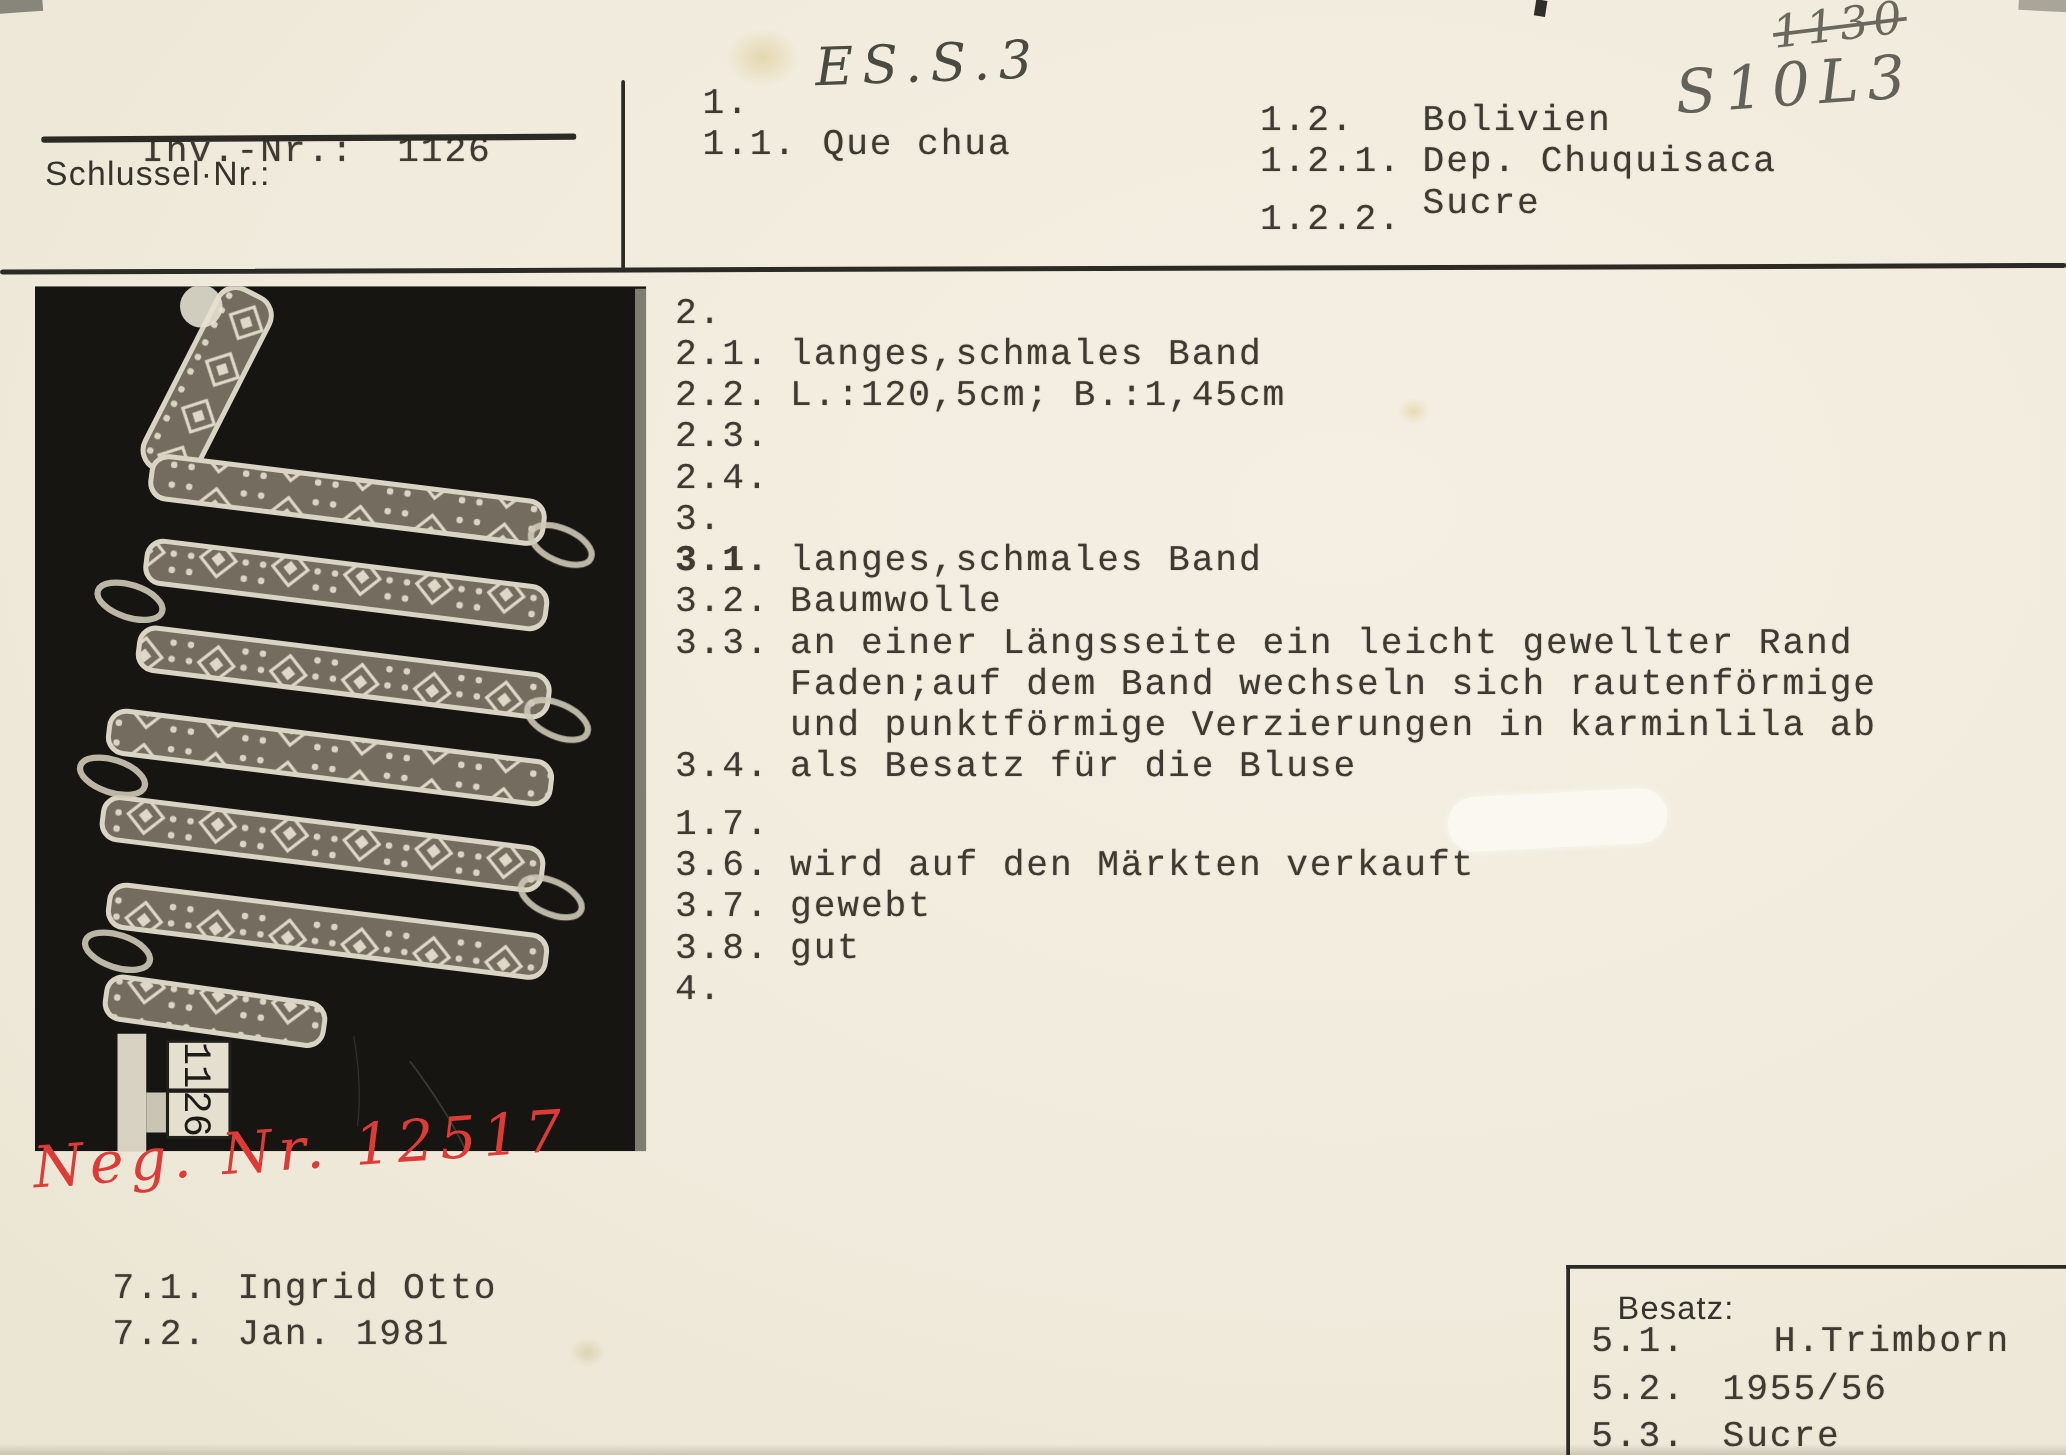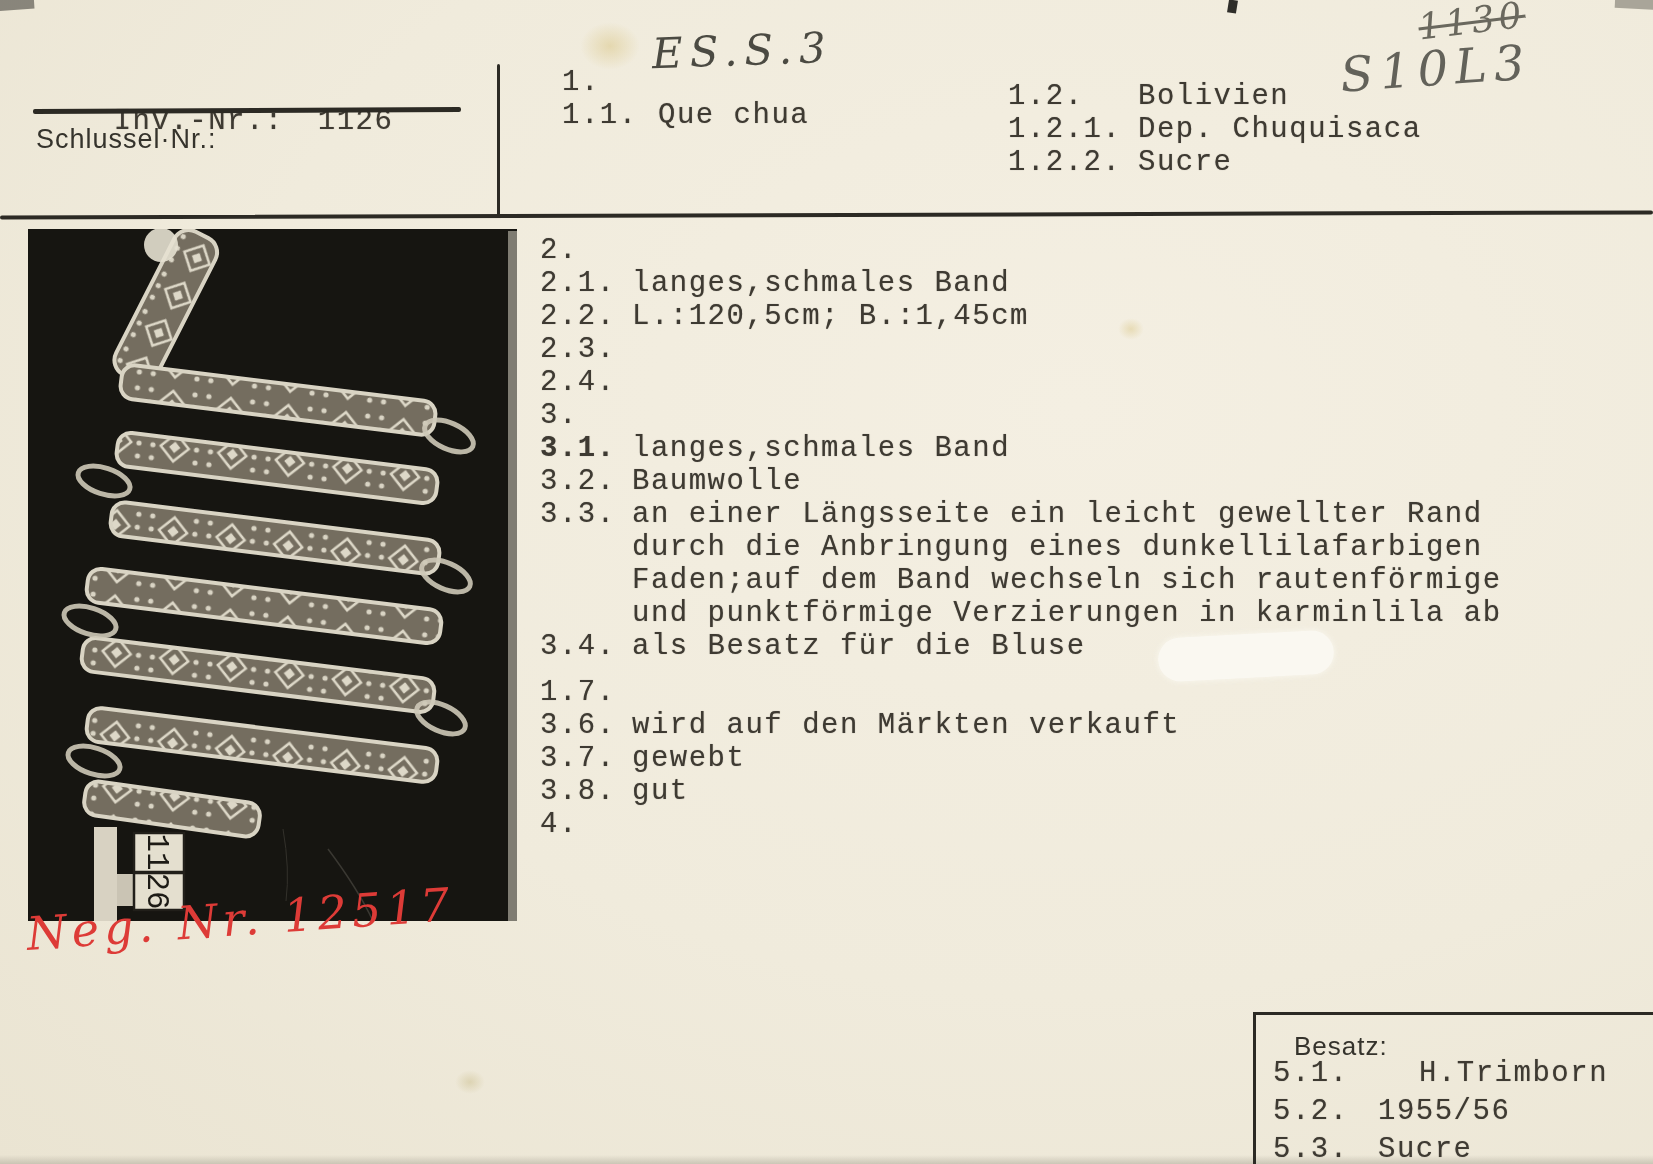--- a/index.html
+++ b/index.html
@@ -71,21 +71,21 @@
   <div class="abs" style="left:1008px;top:80px;">
     <div class="typed trow">
       <span class="tnum" style="width:130px;">1.2.</span>
       <span>Bolivien</span>
     </div>
     <div class="typed trow">
       <span class="tnum" style="width:130px;">1.2.1.</span>
       <span>Dep. Chuquisaca</span>
     </div>
     <div class="typed trow">
-      <span class="tnum" style="width:130px;">1.2.2.</span>
+      <span class="tnum" style="width:130px;margin-top:13px;">1.2.2.</span>
       <span>Sucre</span>
     </div>
   </div>
 
   <svg class="abs" style="left:28px;top:229px;" width="489" height="692" viewBox="0 0 489 692">
     <defs>
       <pattern id="bandpat" width="58" height="42" patternUnits="userSpaceOnUse">
         <rect width="58" height="42" fill="#746d5f"></rect>
         <rect x="19" y="11" width="20" height="20" transform="rotate(45 29 21)" fill="none" stroke="#ddd8c8" stroke-width="2.5"></rect>
         <rect x="25" y="17" width="8" height="8" transform="rotate(45 29 21)" fill="#ddd8c8"></rect>
@@ -154,35 +154,44 @@
   <div class="abs" style="left:540px;top:234px;">
     <div class="typed trow"><span class="tnum" style="width:92px;">2.</span><span></span></div>
     <div class="typed trow"><span class="tnum" style="width:92px;">2.1.</span><span>langes,schmales Band</span></div>
     <div class="typed trow"><span class="tnum" style="width:92px;">2.2.</span><span>L.:120,5cm; B.:1,45cm</span></div>
     <div class="typed trow"><span class="tnum" style="width:92px;">2.3.</span><span></span></div>
     <div class="typed trow"><span class="tnum" style="width:92px;">2.4.</span><span></span></div>
     <div class="typed trow"><span class="tnum" style="width:92px;">3.</span><span></span></div>
     <div class="typed trow"><span class="tnum" style="width:92px;font-weight:bold;">3.1.</span><span>langes,schmales Band</span></div>
     <div class="typed trow"><span class="tnum" style="width:92px;">3.2.</span><span>Baumwolle</span></div>
     <div class="typed trow"><span class="tnum" style="width:92px;">3.3.</span><span>an einer Längsseite ein leicht gewellter Rand</span></div>
-    <div class="typed trow"><span class="tnum" style="width:92px;"></span><span>durch die Anbringung eines dunkellilafarbigen</span></div>
     <div class="typed trow"><span class="tnum" style="width:92px;"></span><span>Faden;auf dem Band wechseln sich rautenförmige</span></div>
     <div class="typed trow"><span class="tnum" style="width:92px;"></span><span>und punktförmige Verzierungen in karminlila ab</span></div>
     <div class="typed trow"><span class="tnum" style="width:92px;">3.4.</span><span>als Besatz für die Bluse</span></div>
     <div class="typed trow gap"><span class="tnum" style="width:92px;">1.7.</span><span></span></div>
     <div class="typed trow"><span class="tnum" style="width:92px;">3.6.</span><span>wird auf den Märkten verkauft</span></div>
     <div class="typed trow"><span class="tnum" style="width:92px;">3.7.</span><span>gewebt</span></div>
     <div class="typed trow"><span class="tnum" style="width:92px;">3.8.</span><span>gut</span></div>
     <div class="typed trow"><span class="tnum" style="width:92px;">4.</span><span></span></div>
   </div>
 
   <div class="abs" style="left:1158px;top:634px;width:176px;height:44px;background:rgba(251,249,242,.92);border-radius:22px;transform:rotate(-3deg);box-shadow:0 0 6px rgba(251,249,242,.9);"></div>
 
   <div class="abs hand" style="left:26px;top:892px;font-size:46px;color:#dd3b37;letter-spacing:5px;transform:rotate(-4deg);">Neg. Nr. 12517</div>
 
+  <div class="abs" style="left:90px;top:1012px;">
+    <div class="typed trow" style="line-height:37px;">
+      <span class="tnum" style="width:100px;">7.1.</span>
+      <span>Ingrid Otto</span>
+    </div>
+    <div class="typed trow" style="line-height:37px;">
+      <span class="tnum" style="width:100px;">7.2.</span>
+      <span>Jan. 1981</span>
+    </div>
+  </div>
 
   <div class="abs" style="left:1253px;top:1012px;width:400px;height:152px;border-left:3px solid #2c2a24;border-top:3px solid #2c2a24;">
     <div class="printlabel abs" style="left:38px;top:16px;font-size:26px;">Besatz:</div>
     <div class="abs" style="left:17px;top:40px;">
       <div class="typed trow" style="line-height:38px;gap:41px;">
         <span class="tnum" style="width:105px;">5.1.</span>
         <span>H.Trimborn</span>
       </div>
       <div class="typed trow" style="line-height:38px;">
         <span class="tnum" style="width:105px;">5.2.</span>

